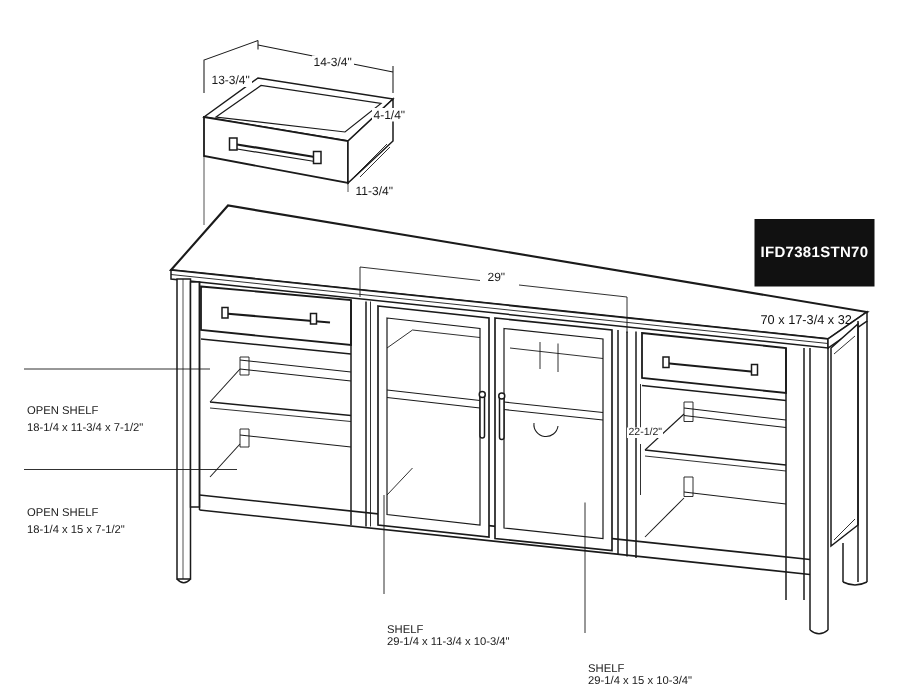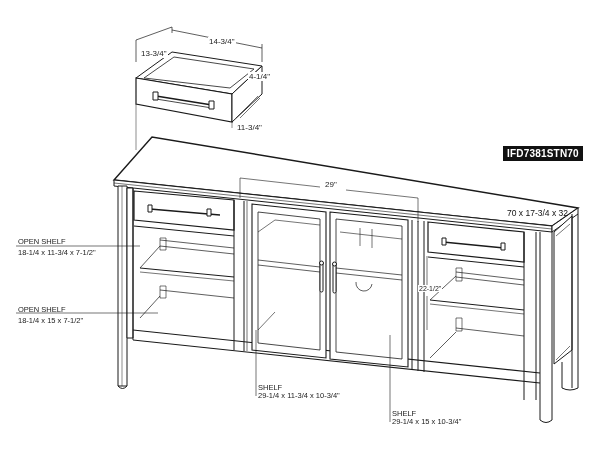--- a/index.html
+++ b/index.html
@@ -1,20 +1,20 @@
 <!DOCTYPE html>
 <html><head>
 <meta charset="utf-8">
 <style>
   html, body { margin: 0; padding: 0; background: #ffffff; }
   body { width: 600px; height: 462px; position: relative; overflow: hidden; font-family: "Liberation Sans", sans-serif; }
   #stage { position: absolute; left: 0; top: 0; width: 600px; height: 462px; }
-  .lbl { position: absolute; font-family: "Liberation Sans", sans-serif; font-size: 7.5px; color: #1a1a1a; line-height: 8px; white-space: nowrap; }
+  .lbl { position: absolute; font-family: "Liberation Sans", sans-serif; font-size: 7.5px; color: #1a1a1a; line-height: 8px; white-space: nowrap; margin-top: 32px; }
   .dim { position: absolute; font-family: "Liberation Sans", sans-serif; font-size: 8px; color: #1a1a1a; white-space: nowrap; background: #fff; padding: 0 1px; }
-  .model-box { position: absolute; left: 503px; top: 146px; background: #111; color: #fff; font-family: "Liberation Sans", sans-serif; font-weight: bold; font-size: 10px; padding: 2px 4px; letter-spacing: 0.2px; }
+  .model-box { position: absolute; left: 503px; top: 146px; background: #111; color: #fff; font-family: "Liberation Sans", sans-serif; font-weight: bold; font-size: 10px; padding: 17px 4px; letter-spacing: 0.2px; }
   .model-dims { position: absolute; left: 507px; top: 162px; font-family: "Liberation Sans", sans-serif; font-size: 8.5px; color: #111; margin-top: 46px; }
   svg line, svg path, svg polyline, svg polygon, svg rect { vector-effect: non-scaling-stroke; }
 </style>
 </head>
 <body>
 
 <svg id="stage" viewBox="0 0 600 462" width="600" height="462" xmlns="http://www.w3.org/2000/svg">
   <g fill="none" stroke="#1a1a1a" stroke-width="1">
 
     <g>

